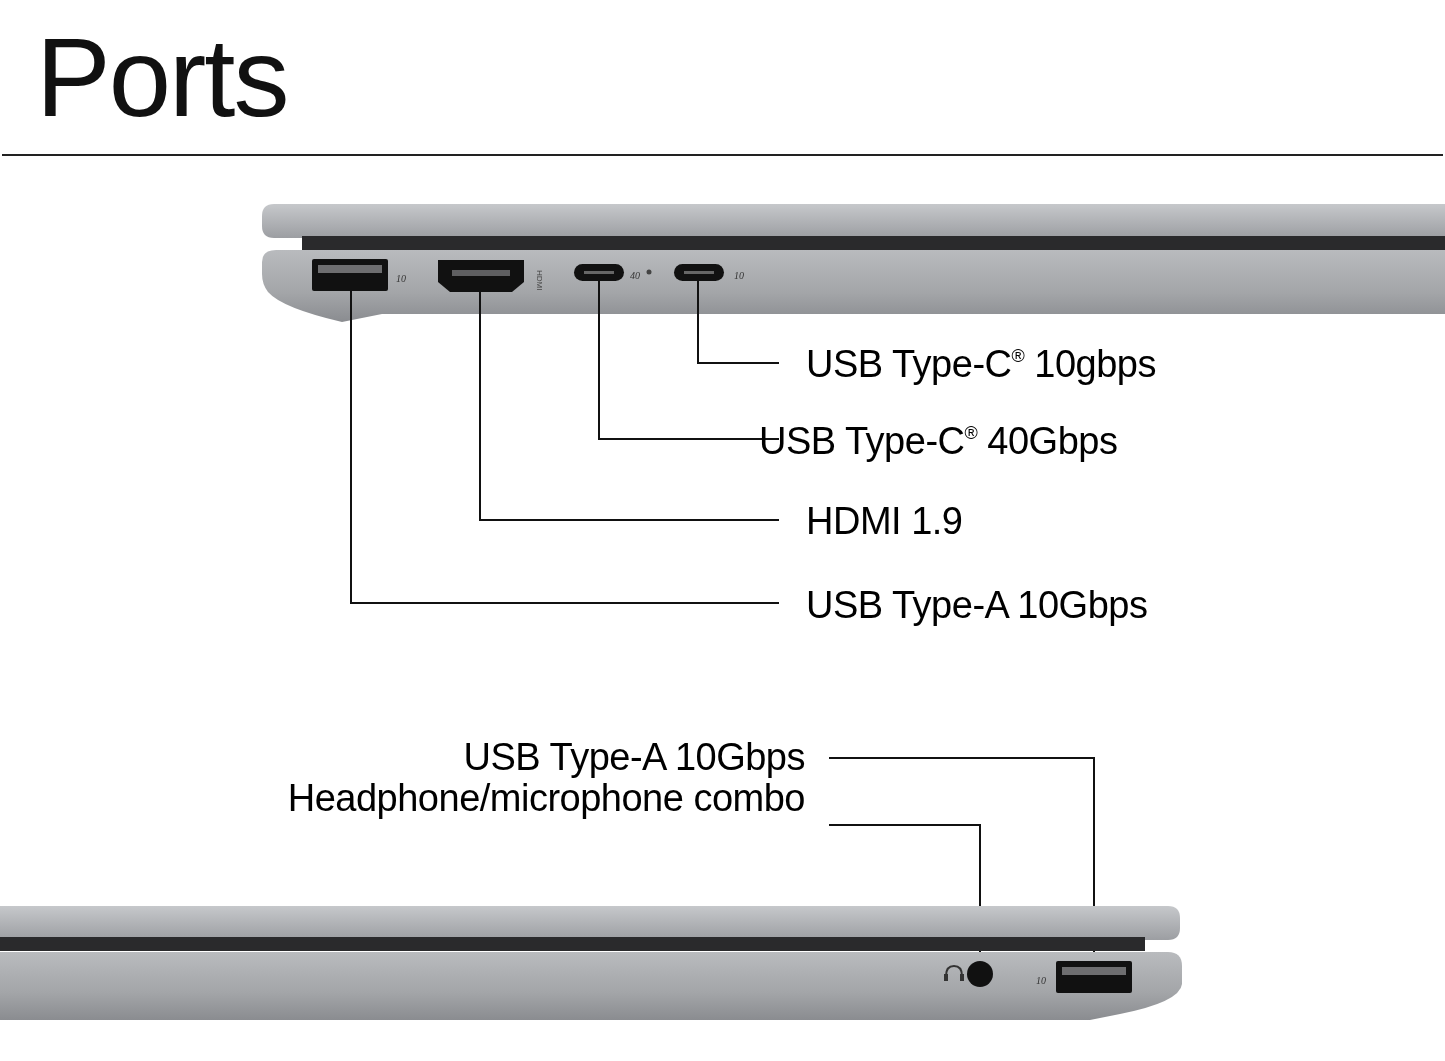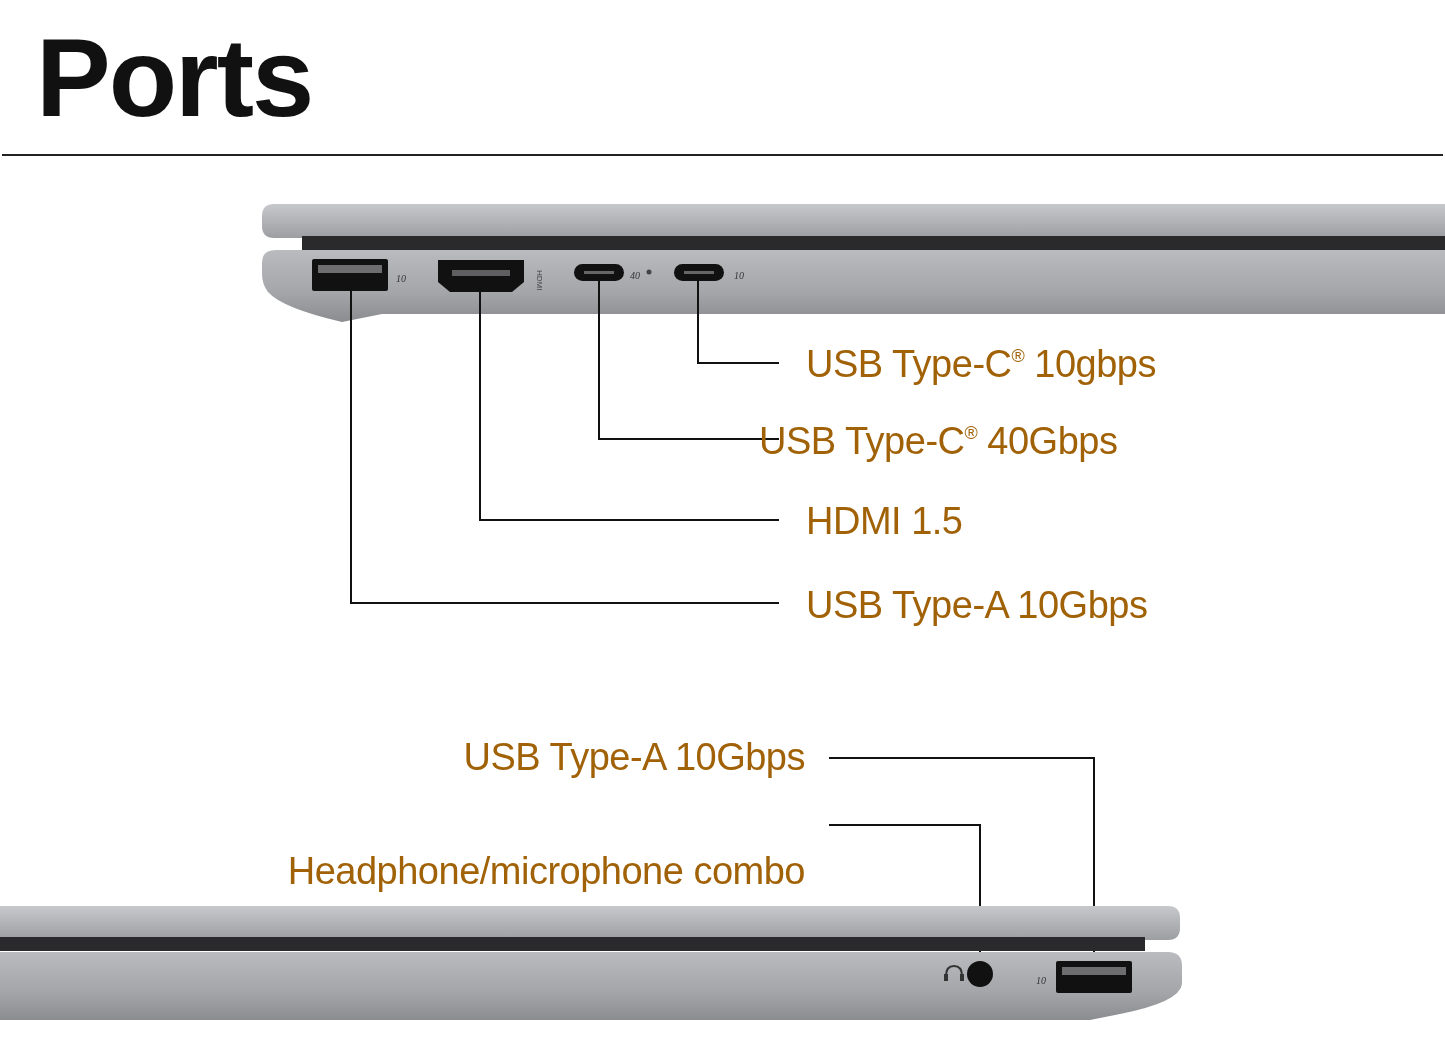--- a/index.html
+++ b/index.html
@@ -1,19 +1,19 @@
 <!DOCTYPE html>
 <html><head>
 <meta charset="utf-8">
 <style>
   html, body { margin:0; padding:0; background:#ffffff; }
   body { width:1445px; height:1061px; position:relative; overflow:hidden; font-family:"Liberation Sans", sans-serif; color:#111; }
-  .title { position:absolute; left:36px; top:22px; font-size:112px; font-weight:700; letter-spacing:-2px; line-height:1; color:#111; }
+  .title { position:absolute; left:36px; top:22px; font-size:112px; font-weight:400; letter-spacing:-2px; line-height:1; color:#111; }
   .rule { position:absolute; left:2px; top:154px; width:1441px; height:2px; background:#222; }
-  .lbl { position:absolute; font-size:38px; line-height:1; color:#a16207; white-space:nowrap; letter-spacing:-0.5px; }
+  .lbl { position:absolute; font-size:38px; line-height:1; color:#000000; white-space:nowrap; letter-spacing:-0.5px; }
   .lbl sup { font-size:18px; vertical-align:top; position:relative; top:2px; }
   .line { position:absolute; background:#111; }
   svg.laptop { position:absolute; }
 </style>
 </head>
 <body>
 
 <div class="title">Ports</div>
 <div class="rule"></div>
 
@@ -61,25 +61,25 @@
 <div class="line" style="left:479px;top:519px;width:300px;height:2px"></div>
 <div class="line" style="left:350px;top:290px;width:2px;height:314px"></div>
 <div class="line" style="left:350px;top:602px;width:429px;height:2px"></div>
 
 <div class="lbl" style="left:806px;top:345px">
   <span>USB Type-C</span><sup>®</sup> <span>10gbps</span>
 </div>
 <div class="lbl" style="left:759px;top:422px">
   <span>USB Type-C</span><sup>®</sup> <span>40Gbps</span>
 </div>
-<div class="lbl" style="left:806px;top:502px">HDMI 1.5</div>
+<div class="lbl" style="left:806px;top:502px">HDMI 1.9</div>
 <div class="lbl" style="left:806px;top:586px">USB Type-A 10Gbps</div>
 
 <div class="lbl" style="right:640px;top:738px">USB Type-A 10Gbps</div>
-<div class="lbl" style="right:640px;top:852px">Headphone/microphone combo</div>
+<div class="lbl" style="right:640px;top:779px">Headphone/microphone combo</div>
 
 <div class="line" style="left:829px;top:757px;width:266px;height:2px"></div>
 <div class="line" style="left:1093px;top:757px;width:2px;height:208px"></div>
 <div class="line" style="left:829px;top:824px;width:152px;height:2px"></div>
 <div class="line" style="left:979px;top:824px;width:2px;height:150px"></div>
 
 <svg class="laptop" style="left:0px;top:904px" width="1185" height="125" viewBox="0 0 1185 125">
   <path d="M0 2 H1168 Q1180 2 1180 14 V24 Q1180 36 1168 36 H0 Z" fill="url(#lid)"></path>
   <rect x="0" y="33" width="1145" height="14" fill="#2a2a2c"></rect>
   <path d="M0 48 H1168 Q1182 48 1182 62 V80 Q1180 98 1120 110 L1090 116 H0 Z" fill="url(#base)"></path>

